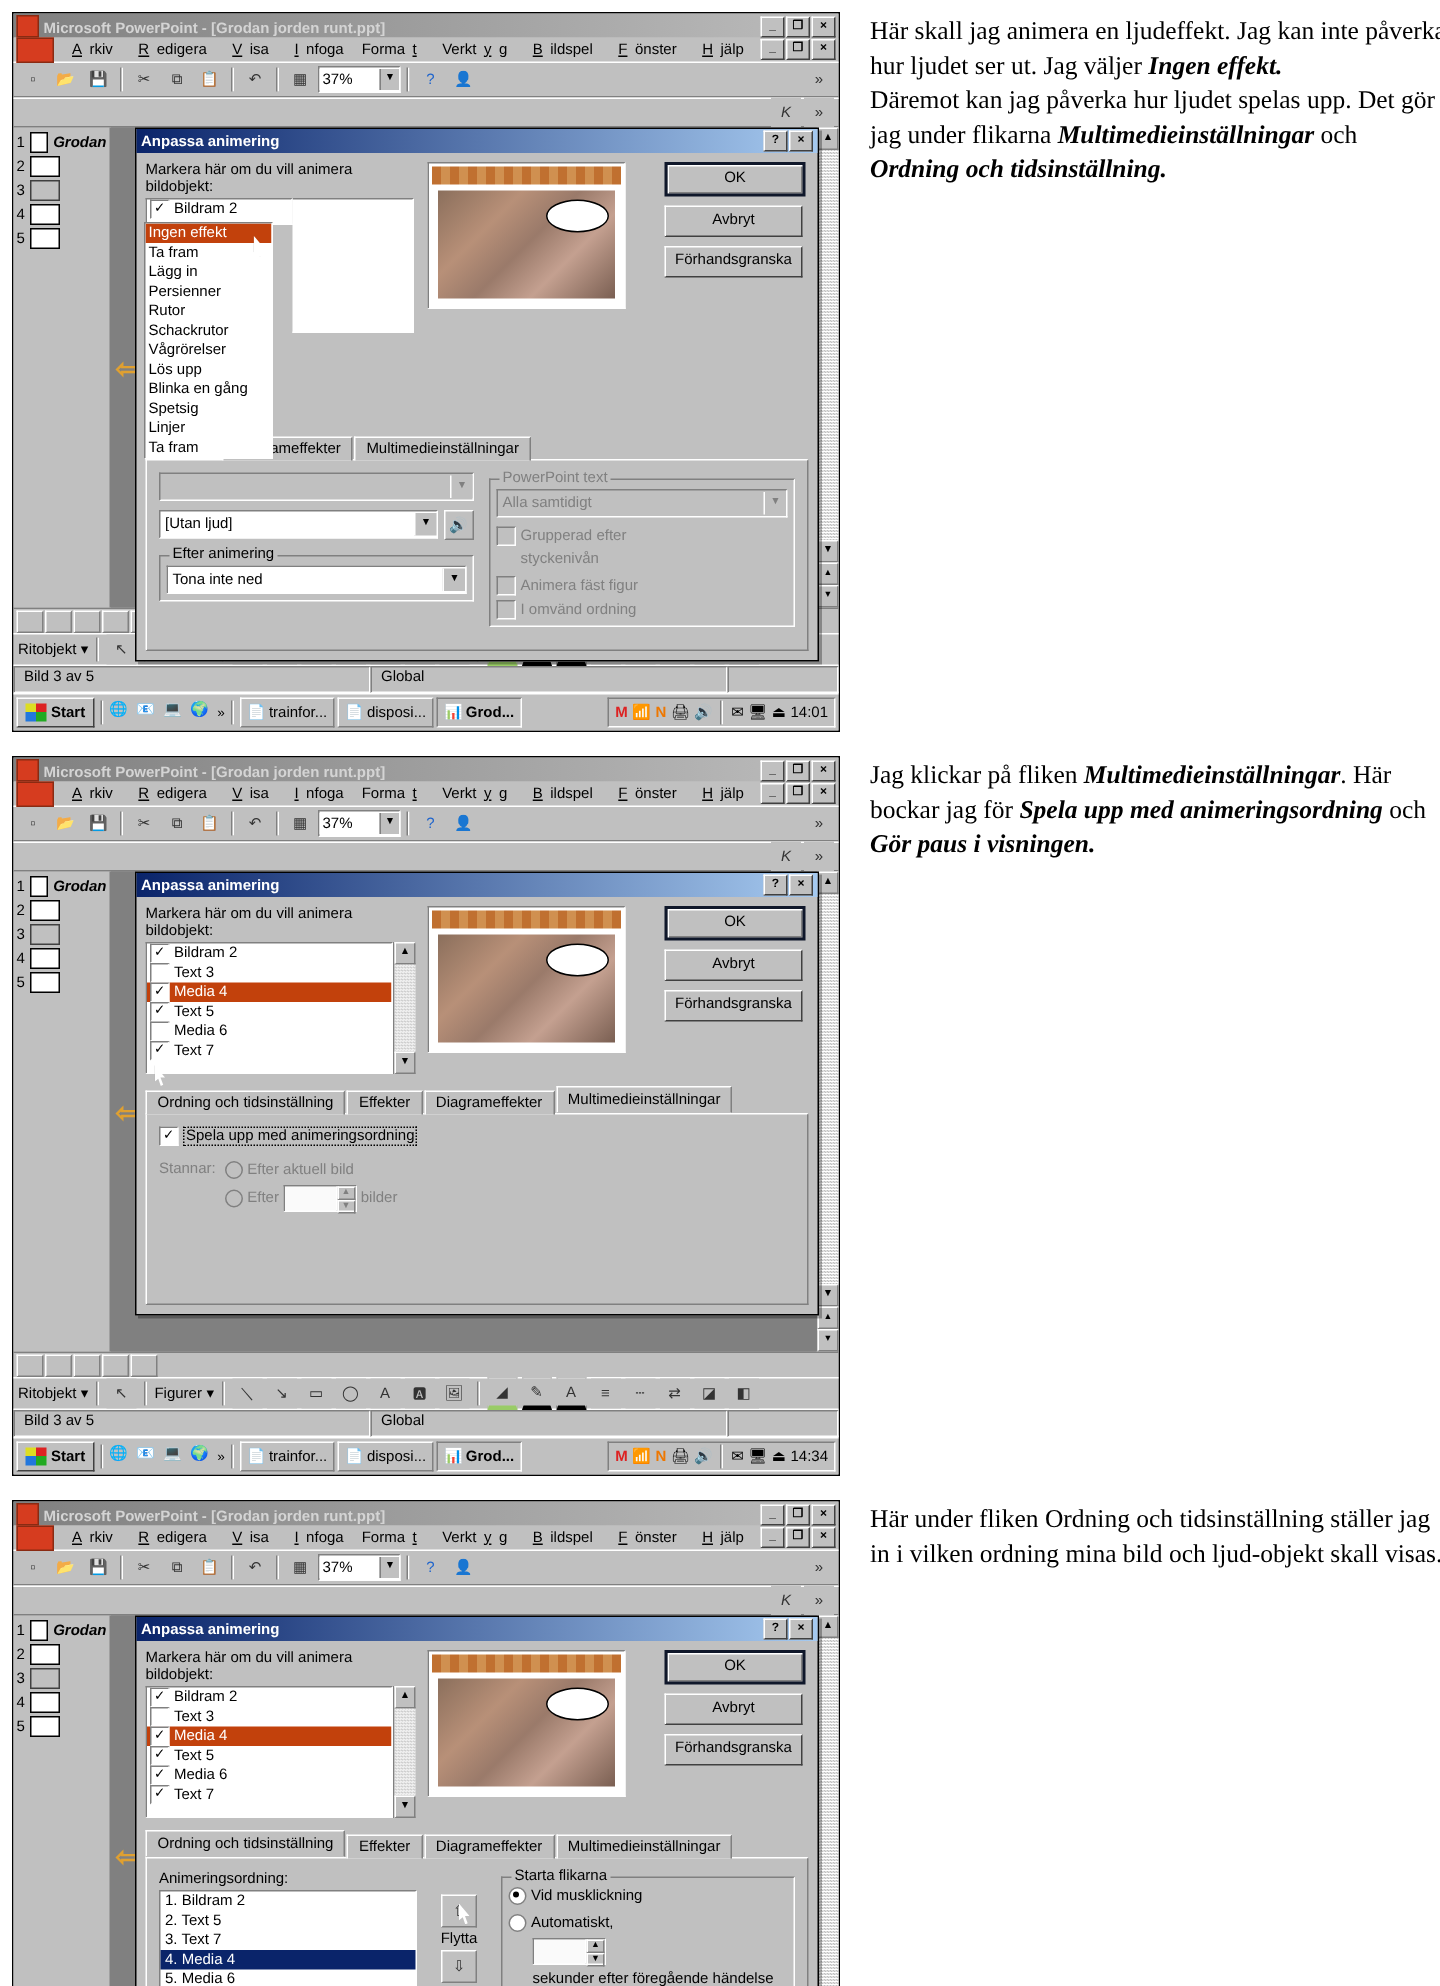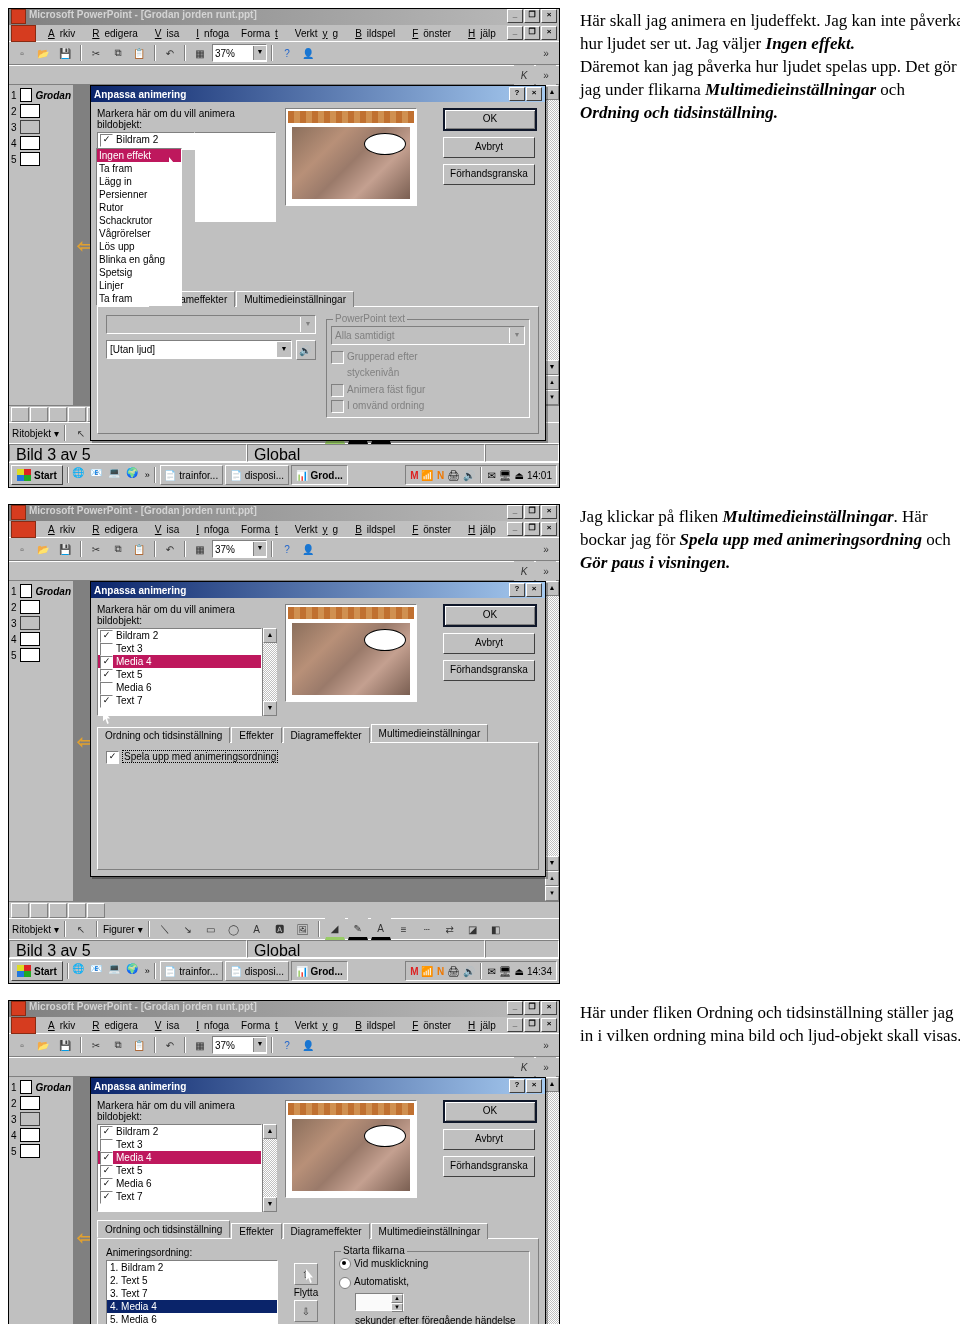--- a/index.html
+++ b/index.html
@@ -1,21 +1,21 @@
 <!DOCTYPE html>
 <html><head>
 <meta charset="utf-8">
 <style>
 body{font-family:"Times New Roman",serif;font-size:16px;background:#fff;color:#000;margin:0;padding:8px;width:960px}
 .row{display:flex;gap:20px;margin-bottom:16px}
 .shot{width:552px;flex:0 0 552px}
 .desc{flex:1;font-size:17px;line-height:1.35;padding-top:2px}
 .desc em{font-style:italic;font-weight:bold}
 .win{border:1px solid #000;font-family:Tahoma,Arial,sans-serif;font-size:10px;background:#c0c0c0;color:#000;position:relative}
-.titlebar{display:flex;align-items:flex-start;height:16px;background:linear-gradient(to right,#808080,#bcbcbc);color:#d4d4d4;font-size:10px;font-weight:bold;padding:0 2px}
+.titlebar{display:flex;align-items:flex-end;height:16px;background:linear-gradient(to right,#808080,#bcbcbc);color:#d4d4d4;font-size:10px;font-weight:bold;padding:0 2px}
 .tico{width:13px;height:13px;background:#d63c1f;border:1px solid #8a2a12;margin-right:3px;display:inline-block}
 .winbtns{margin-left:auto;display:flex;gap:1px}
 .wb{width:14px;height:12px;background:#c0c0c0;border:1px solid #fff;border-right-color:#404040;border-bottom-color:#404040;font-size:8px;line-height:10px;text-align:center;font-family:Arial;color:#000;font-weight:bold;cursor:default}
 .menubar{display:flex;align-items:center;height:16px;background:#c0c0c0;font-size:10px;padding:0 2px;gap:2px}
 .menubar span{padding:1px 5px}
 .menubar .u{text-decoration:underline}
 .menubar .appico{width:13px;height:13px;background:#d63c1f;border:1px solid #8a2a12}
 .toolbar{display:flex;align-items:center;height:22px;background:#c0c0c0;border-top:1px solid #fff;border-bottom:1px solid #808080;padding:0 3px;gap:2px;font-size:10px}
 .tbtn{width:18px;height:18px;border:1px solid #c0c0c0;display:flex;align-items:center;justify-content:center;font-size:10px;color:#333}
 .tbtn.raised{border:1px solid #fff;border-right-color:#808080;border-bottom-color:#808080}
@@ -29,41 +29,41 @@
 .sthumb{width:18px;height:12px;background:#fff;border:1px solid #000}
 .canvas{flex:1;background:#808080;position:relative}
 .backarrow{position:absolute;left:3px;top:150px;color:#e0a030;font-size:18px;font-weight:bold}
 .dialog{position:absolute;left:0;top:0;width:454px;border:1px solid #000;background:#c0c0c0;box-shadow:2px 2px 0 rgba(0,0,0,.3)}
 .dlgtitle{display:flex;align-items:center;height:16px;background:linear-gradient(to right,#0a246a,#a6caf0);color:#fff;font-size:10px;font-weight:bold;padding:0 3px}
 .dlgbody{padding:6px;font-size:10px}
 .fieldset{border:1px solid #808080;border-right-color:#fff;border-bottom-color:#fff;padding:6px 4px 4px;position:relative;margin-top:4px}
 .fieldset .leg{position:absolute;top:-7px;left:6px;background:#c0c0c0;padding:0 2px;font-size:10px}
 .listbox{background:#fff;border:1px solid #808080;border-right-color:#fff;border-bottom-color:#fff;font-size:10px;overflow:hidden}
 .listbox .it{padding:0 2px;height:13px;line-height:13px;white-space:nowrap}
-.listbox .sel{background:#be185d;color:#fff}
+.listbox .sel{background:#c2410c;color:#fff}
 .cb{display:inline-block;width:11px;height:11px;background:#fff;border:1px solid #808080;border-right-color:#fff;border-bottom-color:#fff;margin-right:3px;text-align:center;font-size:9px;line-height:9px;color:#000;vertical-align:middle}
 .btn{display:block;width:90px;height:19px;background:#c0c0c0;border:1px solid #fff;border-right-color:#404040;border-bottom-color:#404040;text-align:center;line-height:17px;font-size:10px;margin-bottom:6px;cursor:default}
 .btn.def{border:2px solid #0f172a;box-shadow:inset 1px 1px 0 #fff,inset -1px -1px 0 #808080}
 .tabs{display:flex;align-items:flex-end;height:18px;margin-top:8px}
 .tab{border:1px solid #fff;border-right-color:#808080;border-bottom:0;background:#c0c0c0;padding:2px 7px;font-size:10px;margin-right:1px;position:relative;top:1px}
 .tab.active{background:#c0c0c0;border-bottom:1px solid #c0c0c0;z-index:2;top:0;padding-top:3px}
 .tabpane{border:1px solid #fff;border-right-color:#808080;border-bottom-color:#808080;padding:8px;min-height:110px}
 .combo{display:flex;align-items:center;background:#fff;border:1px solid #808080;border-right-color:#fff;border-bottom-color:#fff;height:17px;font-size:10px}
 .combo.dis{background:#c0c0c0;color:#808080}
 .combo .txt{flex:1;padding:0 3px}
 .combo .ar{width:14px;height:15px;background:#c0c0c0;border-left:1px solid #fff;text-align:center;line-height:13px;font-size:7px}
 .dis-txt{color:#808080}
 .preview{width:130px;height:96px;border:1px solid #808080;border-right-color:#fff;border-bottom-color:#fff;background:#fff;position:relative;overflow:hidden}
 .preview .pimg{position:absolute;left:6px;top:18px;right:6px;bottom:6px;background:linear-gradient(135deg,#8b6f5c 0%,#b89078 30%,#9a7a6a 50%,#c4a090 70%,#7a5f52 100%)}
 .preview .ptxt{position:absolute;top:2px;left:2px;right:2px;height:12px;background:repeating-linear-gradient(90deg,#c07030,#c07030 6px,#d09050 6px,#d09050 12px)}
 .preview .bubble{position:absolute;right:10px;top:24px;width:40px;height:20px;background:#fff;border:1px solid #000;border-radius:50%}
 .viewbtns{display:flex;align-items:center;height:16px;background:#c0c0c0;border-top:1px solid #808080;padding:0 2px;gap:1px}
 .vbtn{width:16px;height:13px;border:1px solid #fff;border-right-color:#808080;border-bottom-color:#808080;background:#c0c0c0}
 .lowbar{display:flex;align-items:center;height:20px;background:#c0c0c0;border-top:1px solid #fff;font-size:10px;padding:0 3px;gap:3px}
-.status{display:flex;height:18px;background:#c0c0c0;border-top:1px solid #fff;font-size:16px}
+.status{display:flex;height:18px;background:#c0c0c0;border-top:1px solid #fff;font-size:10px}
 .status .cell{border:1px solid #808080;border-right-color:#fff;border-bottom-color:#fff;padding:1px 6px;flex:1}
 .taskbar{display:flex;align-items:center;height:22px;background:#c0c0c0;border-top:1px solid #fff;font-size:10px;gap:2px;padding:1px 2px}
 .start{display:flex;align-items:center;gap:3px;height:18px;padding:0 5px;border:1px solid #fff;border-right-color:#404040;border-bottom-color:#404040;font-weight:bold}
 .start .flag{width:14px;height:12px;background:conic-gradient(#d22 0 25%,#2a2 25% 50%,#27d 50% 75%,#dd2 75% 100%)}
 .ql{width:16px;height:16px;border:0}
 .task{height:18px;padding:0 4px;border:1px solid #fff;border-right-color:#808080;border-bottom-color:#808080;display:flex;align-items:center;gap:2px;font-size:10px}
 .task.act{border:1px solid #808080;border-right-color:#fff;border-bottom-color:#fff}
 .tray{margin-left:auto;display:flex;align-items:center;gap:3px;height:18px;padding:0 4px;border:1px solid #808080;border-right-color:#fff;border-bottom-color:#fff;font-size:10px}
 .rb{display:inline-block;width:10px;height:10px;border-radius:50%;background:#fff;border:1px solid #808080;margin-right:3px;vertical-align:middle;position:relative}
 .rb.on::after{content:"";position:absolute;left:2px;top:2px;width:4px;height:4px;border-radius:50%;background:#000}
@@ -227,20 +227,27 @@
                         <div class="txt"></div>
                         <div class="ar">▼</div>
                       </div>
                 <div style="display:flex;gap:4px">
                   <div class="combo" style="flex:1">
                           <div class="txt">[Utan ljud]</div>
                           <div class="ar">▼</div>
                         </div>
                   <div class="tbtn raised">🔊</div>
                 </div>
+                <div class="fieldset" style="margin-top:10px">
+                  <div class="leg">Efter animering</div>
+                  <div class="combo">
+                          <div class="txt">Tona inte ned</div>
+                          <div class="ar">▼</div>
+                        </div>
+                </div>
               </div>
               <div class="fieldset" style="flex:1">
                 <div class="leg dis-txt">PowerPoint text</div>
                 <div class="combo dis">
                         <div class="txt">Alla samtidigt</div>
                         <div class="ar">▼</div>
                       </div>
                 <div style="margin-top:6px" class="dis-txt"><span class="cb" style="background:#c0c0c0"></span><span>Grupperad efter</span></div>
                 <div class="dis-txt" style="margin:3px 0 6px 16px">styckenivån</div>
                 <div class="dis-txt"><span class="cb" style="background:#c0c0c0"></span><span>Animera fäst figur</span></div>
@@ -461,20 +468,33 @@
           <div class="tabs">
             <div class="tab">Ordning och tidsinställning</div>
             <div class="tab">Effekter</div>
             <div class="tab">Diagrameffekter</div>
             <div class="tab active">Multimedieinställningar</div>
           </div>
           <div class="tabpane">
             <div style="display:flex;gap:12px">
               <div style="width:220px">
                 <div><span class="cb">✓</span><span style="border:1px dotted #000;padding:0 1px">Spela upp med animeringsordning</span></div>
+                <div style="margin-top:10px;display:flex;gap:6px" class="dis-txt">
+                  <span>Stannar:</span>
+                  <div>
+                    <div><span class="rb dis"></span><span>Efter aktuell bild</span></div>
+                    <div style="margin-top:4px"><span class="rb dis"></span><span>Efter</span> <span class="spin">
+                              <input disabled="" style="">
+                              <div class="ud">
+                                <div>▲</div>
+                                <div>▼</div>
+                              </div>
+                            </span> <span>bilder</span></div>
+                  </div>
+                </div>
               </div>
             </div>
           </div>
         </div>
       </div>
     </div>
     <div class="scrollv">
             <div class="sb">▲</div>
             <div class="track"></div>
             <div class="sb">▼</div>

